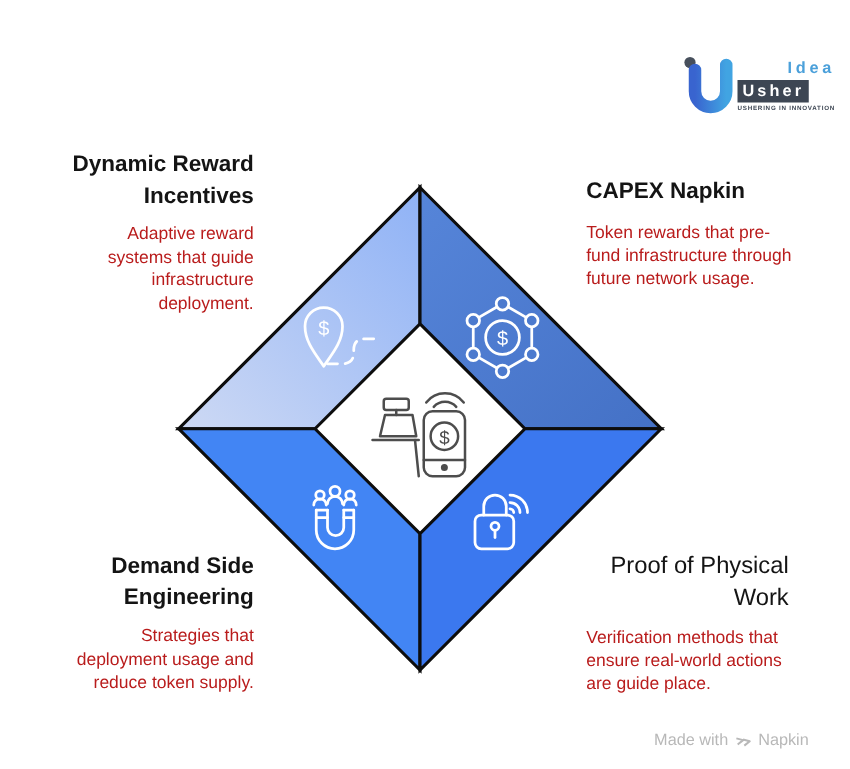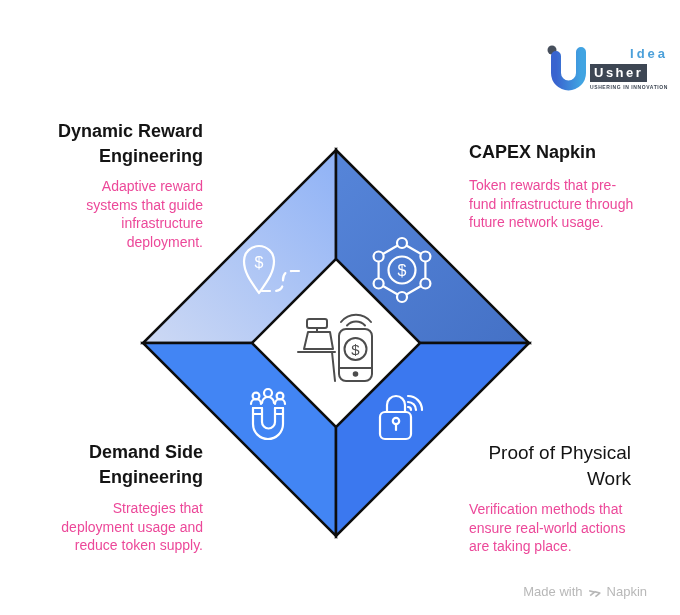--- a/index.html
+++ b/index.html
@@ -5,21 +5,21 @@
   html,body{margin:0;padding:0;background:#fff;}
   .canvas{position:relative;width:680px;height:615px;background:#ffffff;overflow:hidden;
           font-family:"Liberation Sans",sans-serif;}
   .diamond-svg{position:absolute;left:0;top:0;width:680px;height:615px;}
   .quad{stroke:#0d0d0d;stroke-width:2.5;stroke-linejoin:miter;}
   .icon-white{stroke:#ffffff;stroke-width:2.2;fill:none;stroke-linecap:round;stroke-linejoin:round;}
   .icon-dark{stroke:#4d4d4d;stroke-width:2;fill:none;stroke-linecap:round;stroke-linejoin:round;}
   .svg-dollar{font-family:"Liberation Sans",sans-serif;text-anchor:middle;}
   .qtitle{position:absolute;font-weight:700;font-size:18px;line-height:25px;color:#141414;}
   .qtitle.light{font-weight:400;font-size:19px;line-height:26px;}
-  .qbody{position:absolute;font-size:14px;line-height:18.5px;color:#ec4899;}
+  .qbody{position:absolute;font-size:14px;line-height:18.5px;color:#b91c1c;}
   .ta-r{text-align:right;}
   
   .logo{position:absolute;left:546px;top:40px;width:120px;height:56px;}
   .logo-mark{position:absolute;left:0;top:2px;}
   .logo-text{position:absolute;left:44px;top:6px;}
   .logo-idea{color:#4ba0da;font-weight:700;font-size:13px;letter-spacing:3px;text-align:right;}
   .logo-usher{margin-top:3px;background:#3d4653;color:#ffffff;font-weight:700;font-size:13px;
               letter-spacing:2.5px;padding:1px 4px 2px 4px;display:inline-block;}
   .logo-tagline{margin-top:2px;color:#3d4653;font-weight:700;font-size:5px;letter-spacing:0.6px;white-space:nowrap;}
   
@@ -117,31 +117,31 @@
       <path d="M341,322 A19,19 0 0 1 371,322"></path>
       <path d="M347,325.5 A12,12 0 0 1 365,325.5"></path>
       <rect x="339" y="329" width="33" height="52" rx="7"></rect>
       <circle cx="355.5" cy="349" r="11"></circle>
       <path d="M339,368 H372"></path>
       <circle cx="355.5" cy="374" r="1.8" fill="#4d4d4d"></circle>
       <text class="svg-dollar" x="355.5" y="355" font-size="15" fill="#4d4d4d" stroke="none">$</text>
     </g>
   </svg>
 
-  <div class="qtitle ta-r" style="right:477px;top:119px;width:160px;">Dynamic Reward Engineering</div>
+  <div class="qtitle ta-r" style="right:477px;top:119px;width:160px;">Dynamic Reward Incentives</div>
   <div class="qbody ta-r" style="right:477px;top:177px;width:140px;">Adaptive reward systems that guide infrastructure deployment.</div>
 
   <div class="qtitle" style="left:469px;top:140px;width:175px;">CAPEX Napkin</div>
   <div class="qbody" style="left:469px;top:176px;width:166px;">Token rewards that pre-fund infrastructure through future network usage.</div>
 
   <div class="qtitle ta-r" style="right:477px;top:440px;width:150px;">Demand Side Engineering</div>
   <div class="qbody ta-r" style="right:477px;top:499px;width:152px;">Strategies that deployment usage and reduce token supply.</div>
 
   <div class="qtitle light" style="left:469px;top:440px;width:162px;text-align:right;">Proof of Physical Work</div>
-  <div class="qbody" style="left:469px;top:500px;width:168px;">Verification methods that ensure real-world actions are taking place.</div>
+  <div class="qbody" style="left:469px;top:500px;width:168px;">Verification methods that ensure real-world actions are guide place.</div>
 
   <div class="footer">
     <span>Made with</span>
     <svg class="napkin-icon" width="14" height="14" viewBox="0 0 14 14">
       <path d="M1.5,9.5 L6.5,7 L1.5,4.5" stroke="#b8b8b8" stroke-width="1.6" fill="none" stroke-linejoin="round"></path>
       <path d="M6.5,11.5 L11.5,9 L6.5,6.5" stroke="#b8b8b8" stroke-width="1.6" fill="none" stroke-linejoin="round"></path>
     </svg>
     <span>Napkin</span>
   </div>
 

